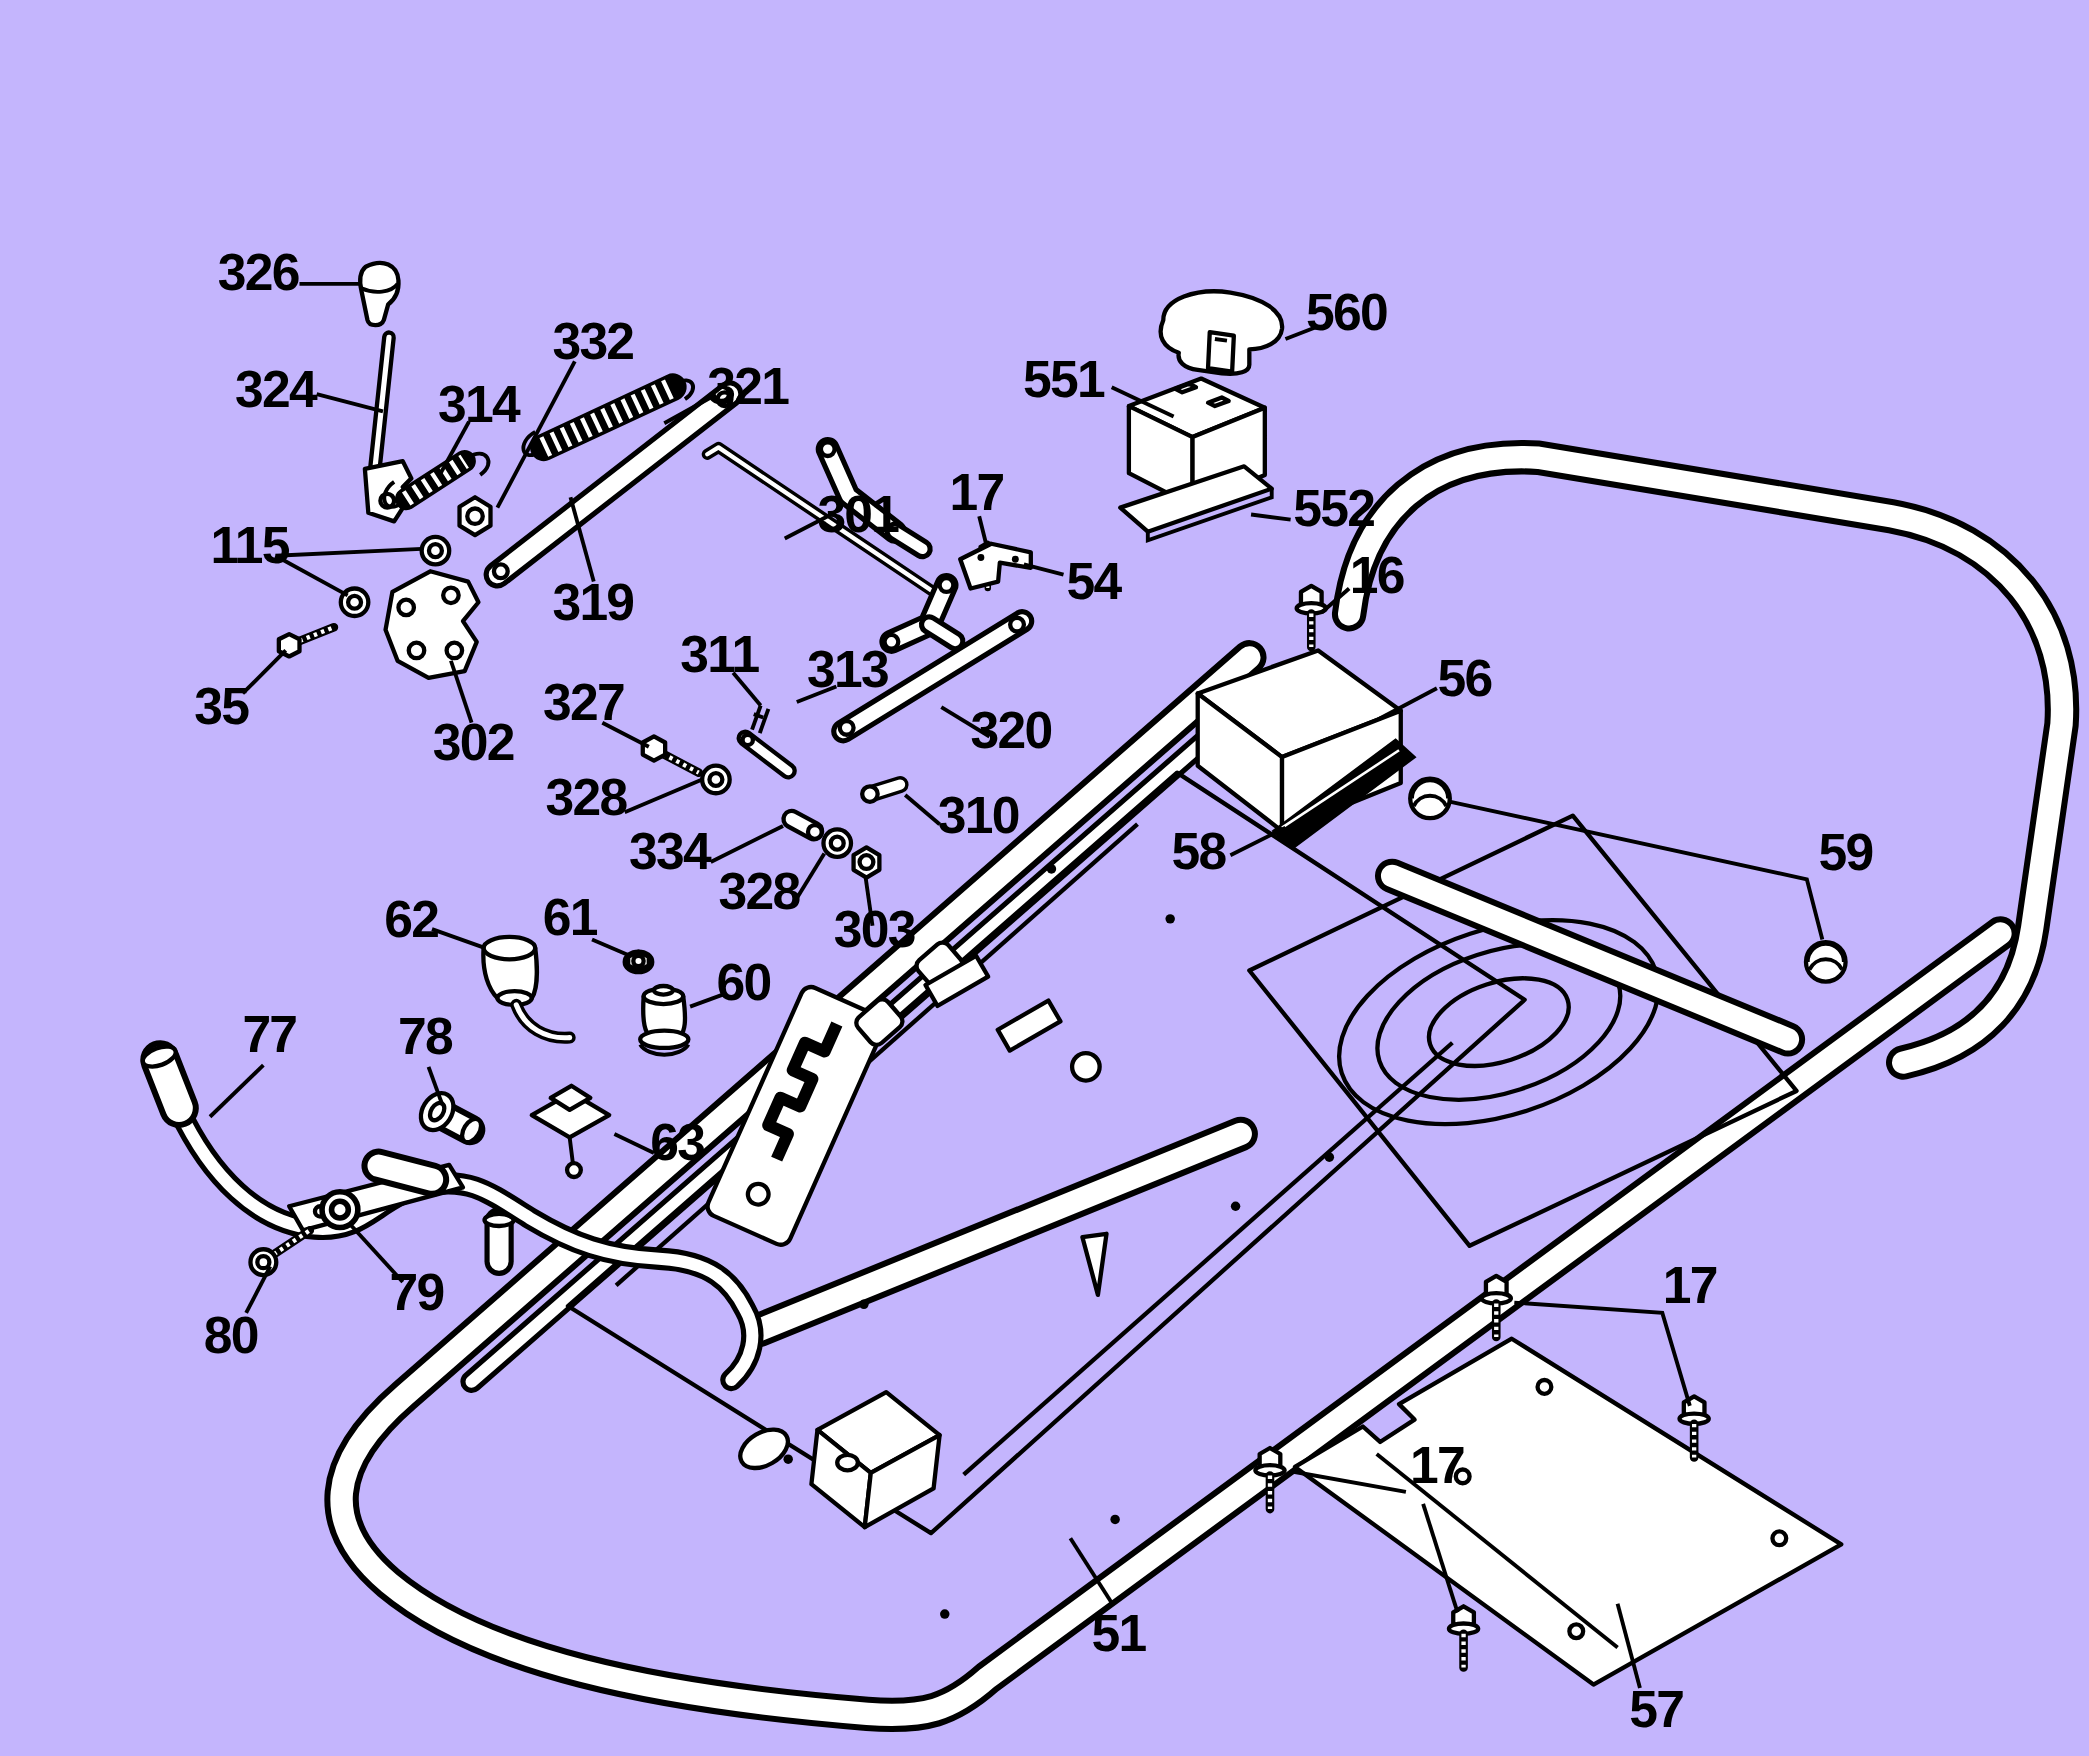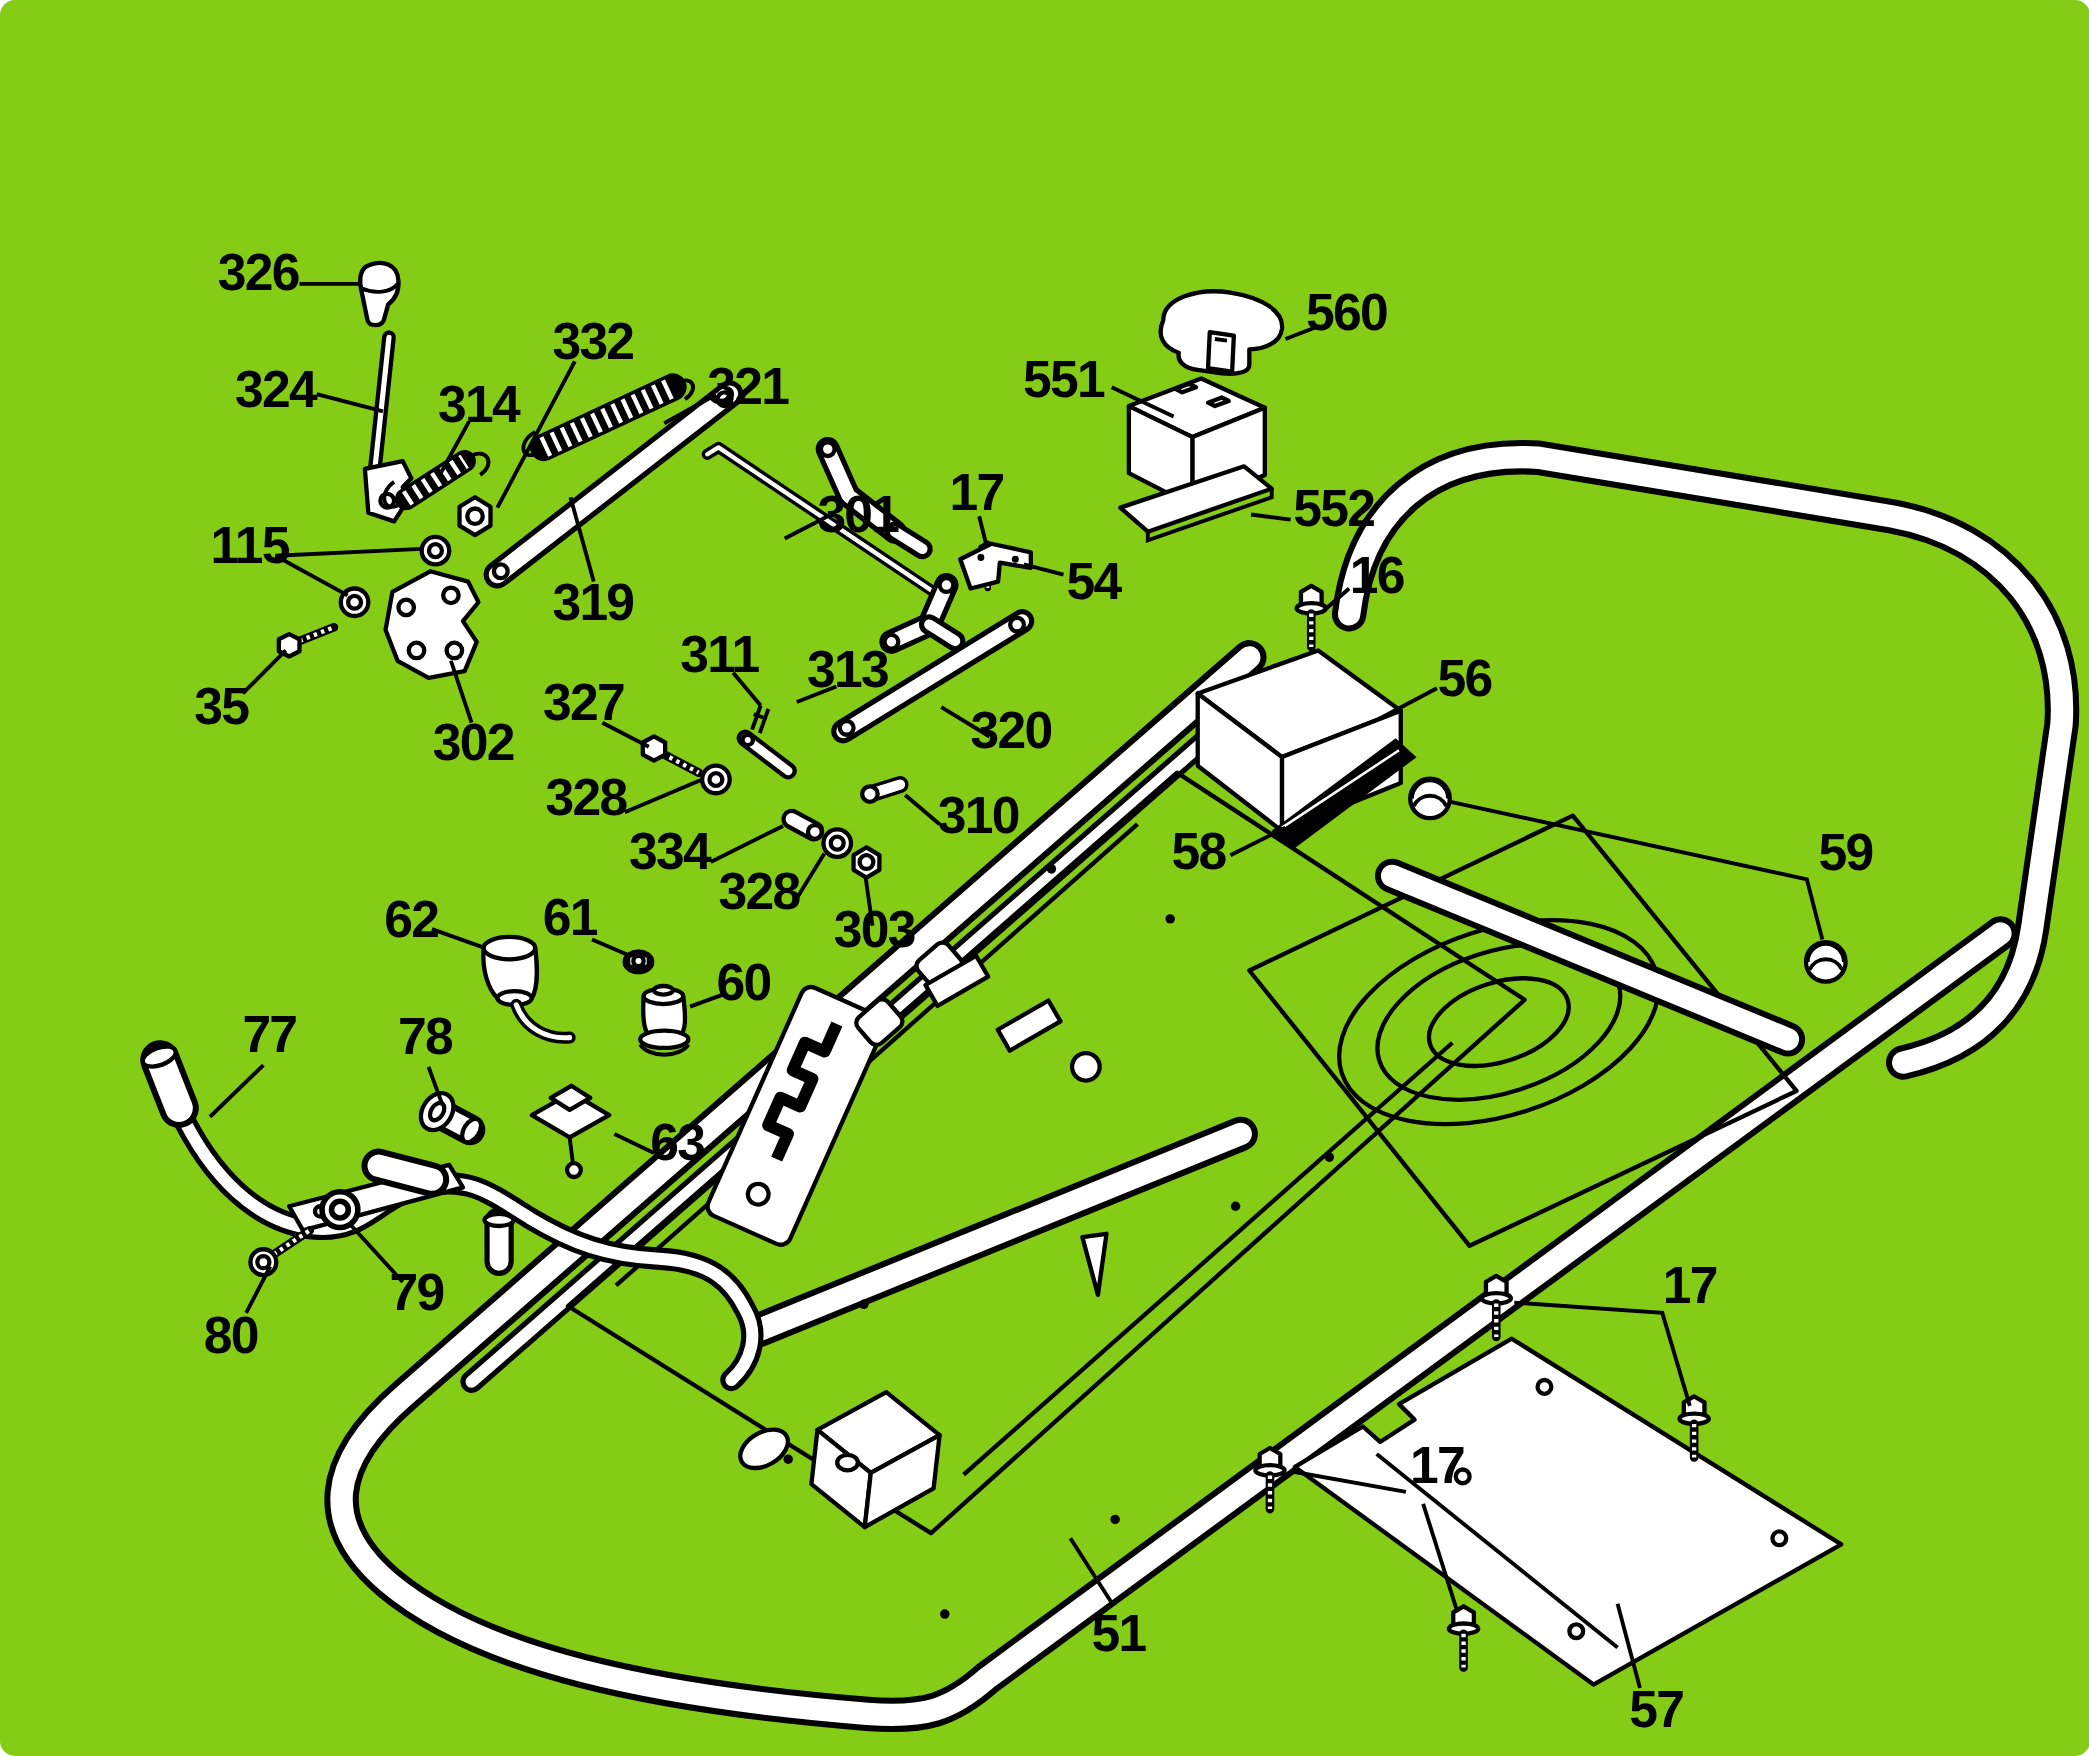--- a/index.html
+++ b/index.html
@@ -1,16 +1,16 @@
 <!DOCTYPE html>
 <html style="font-size:13.8px"><head>
 <meta charset="utf-8">
 <style>
   html,body{margin:0;padding:0;background:#fff;}
-  .stage{width:2090px;height:1756px;background:#84cc16;position:relative;overflow:hidden;border-radius:15px;}
+  .stage{width:2090px;height:1756px;background:#c4b5fd;position:relative;overflow:hidden;}
   svg{display:block;}
   .ln{stroke:#000;stroke-width:4.5;fill:none;}
   .s5{stroke:#000;stroke-width:5;fill:none;stroke-linejoin:round;}
   .s5f{stroke:#000;stroke-width:5;fill:#fff;stroke-linejoin:round;}
   .blkf{fill:#000;stroke:#000;stroke-width:3;}
   .to40{stroke:#000;stroke-width:40;fill:none;stroke-linecap:round;stroke-linejoin:round;}
   .ti40{stroke:#fff;stroke-width:26;fill:none;stroke-linecap:round;stroke-linejoin:round;}
   .to30{stroke:#000;stroke-width:28;fill:none;stroke-linecap:round;stroke-linejoin:round;}
   .ti30{stroke:#fff;stroke-width:16;fill:none;stroke-linecap:round;stroke-linejoin:round;}
   .to26{stroke:#000;stroke-width:26;fill:none;stroke-linecap:round;stroke-linejoin:round;}

